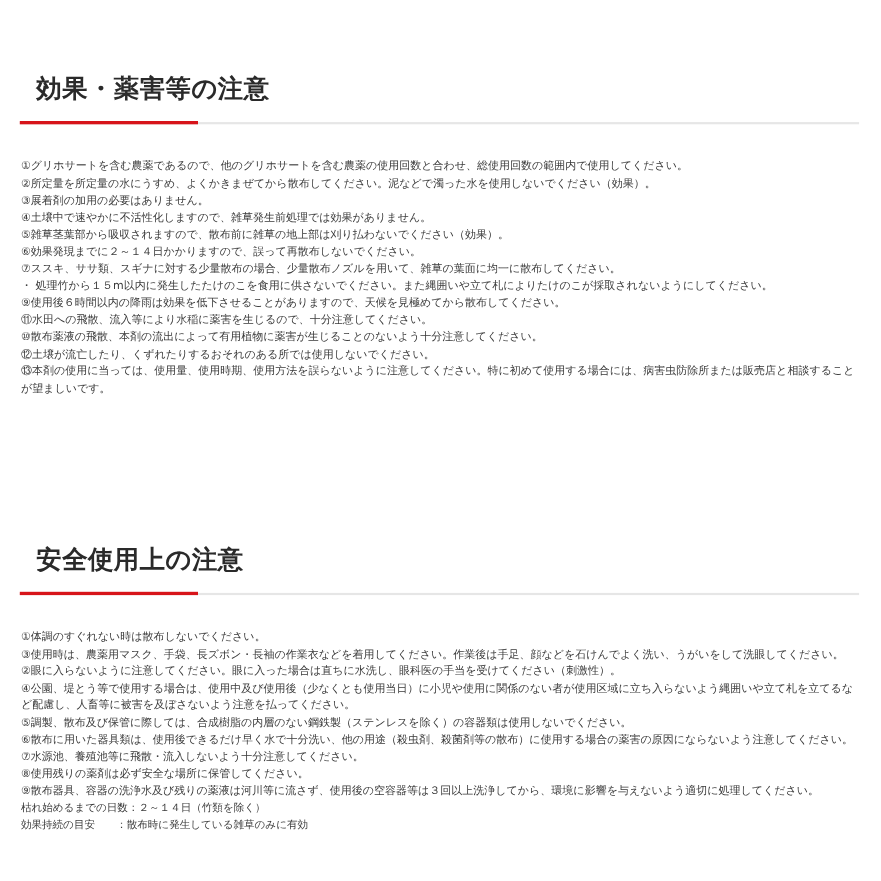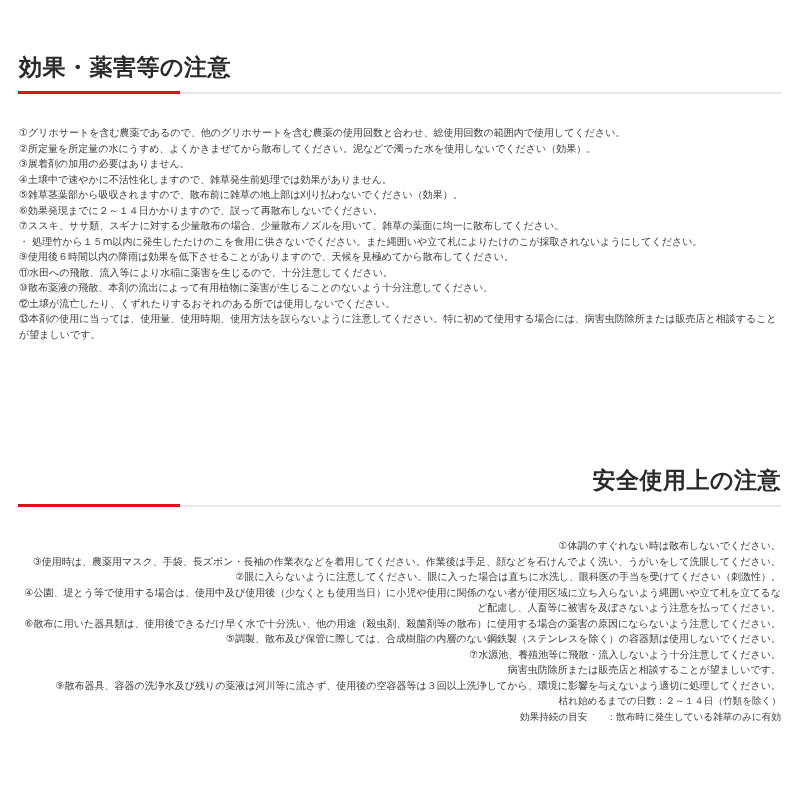--- a/index.html
+++ b/index.html
@@ -4,33 +4,33 @@
 <style>
   html, body { margin: 0; padding: 0; background: #ffffff; }
   body {
     width: 801px; height: 801px; overflow: hidden; position: relative;
     font-family: "DejaVu Sans", "Liberation Sans", sans-serif;
     color: #333333;
   }
   .section { position: absolute; left: 18px; width: 763px; }
   .section-title {
     font-size: 23px; font-weight: bold; color: #2a2a2a;
-    margin: 0; padding-left: 1px; letter-spacing: 0.5px; line-height: 30px;
+    margin: 14px; padding-left: 1px; letter-spacing: 0.5px; line-height: 30px;
   }
   .title-rule { position: relative; height: 3px; margin-top: 9px; }
   .title-rule .gray { position: absolute; left: 0; right: 0; top: 1px; height: 2px; background: #e6e6e6; }
   .title-rule .red { position: absolute; left: 0; top: 0; width: 162px; height: 3px; background: #d7141a; }
   .list { margin: 0; padding: 0; list-style: none; }
   .list li {
     font-size: 10px; line-height: 15.5px; color: #3a3a3a;
     white-space: normal; word-break: break-all; padding-left: 1px;
   }
   .sec1 { top: 52px; }
   .sec1 .list { margin-top: 31px; }
-  .sec2 { top: 465px; text-align: right; }
+  .sec2 { top: 480px; }
   .sec2 .list { margin-top: 31px; }
   .summary { margin-top: 0; }
   .summary div { font-size: 9.6px; line-height: 15.5px; color: #3a3a3a; padding-left: 1px; white-space: pre; }
 </style>
 </head>
 <body>
 
 <section class="section sec1">
   <h2 class="section-title">効果・薬害等の注意</h2>
   <div class="title-rule">
@@ -58,23 +58,23 @@
   <h2 class="section-title">安全使用上の注意</h2>
   <div class="title-rule">
     <div class="gray"></div>
     <div class="red"></div>
   </div>
   <ul class="list">
     <li>①体調のすぐれない時は散布しないでください。</li>
     <li>③使用時は、農薬用マスク、手袋、長ズボン・長袖の作業衣などを着用してください。作業後は手足、顔などを石けんでよく洗い、うがいをして洗眼してください。</li>
     <li>②眼に入らないように注意してください。眼に入った場合は直ちに水洗し、眼科医の手当を受けてください（刺激性）。</li>
     <li>④公園、堤とう等で使用する場合は、使用中及び使用後（少なくとも使用当日）に小児や使用に関係のない者が使用区域に立ち入らないよう縄囲いや立て札を立てるなど配慮し、人畜等に被害を及ぼさないよう注意を払ってください。</li>
+    <li>⑤調製、散布及び保管に際しては、合成樹脂の内層のない鋼鉄製（ステンレスを除く）の容器類は使用しないでください。</li>
     <li>⑥散布に用いた器具類は、使用後できるだけ早く水で十分洗い、他の用途（殺虫剤、殺菌剤等の散布）に使用する場合の薬害の原因にならないよう注意してください。</li>
-    <li>⑤調製、散布及び保管に際しては、合成樹脂の内層のない鋼鉄製（ステンレスを除く）の容器類は使用しないでください。</li>
     <li>⑦水源池、養殖池等に飛散・流入しないよう十分注意してください。</li>
-    <li>病害虫防除所または販売店と相談することが望ましいです。</li>
+    <li>⑧使用残りの薬剤は必ず安全な場所に保管してください。</li>
     <li>⑨散布器具、容器の洗浄水及び残りの薬液は河川等に流さず、使用後の空容器等は３回以上洗浄してから、環境に影響を与えないよう適切に処理してください。</li>
   </ul>
   <div class="summary">
     <div>枯れ始めるまでの日数：２～１４日（竹類を除く）</div>
     <div>効果持続の目安　　：散布時に発生している雑草のみに有効</div>
   </div>
 </section>
 
 </body></html>

